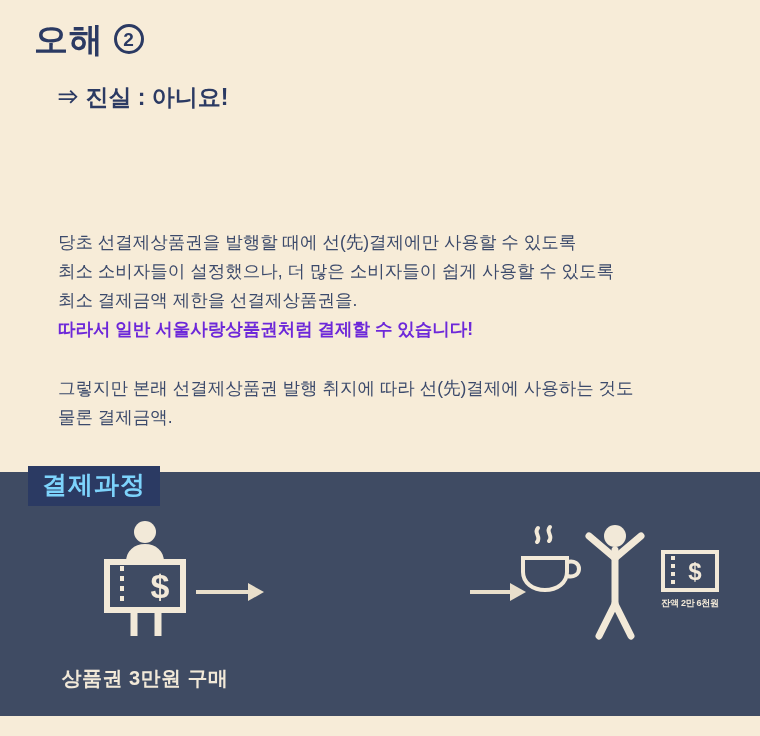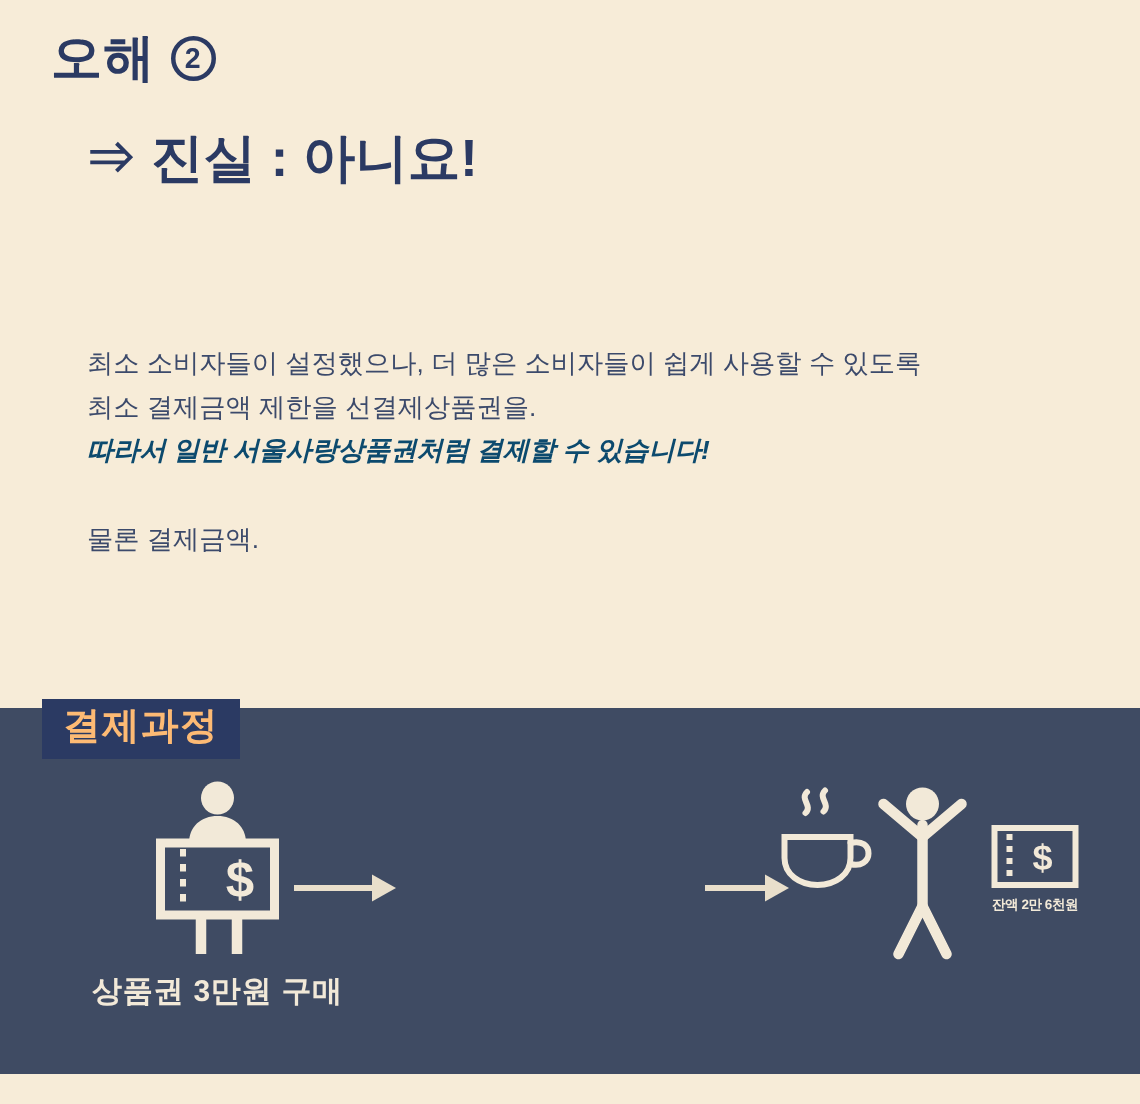--- a/index.html
+++ b/index.html
@@ -57,42 +57,41 @@
     font-size: 35px;
     font-weight: bold;
     letter-spacing: 0px;
     line-height: 1.1;
     -webkit-text-stroke: 0.6px #2b3a63;
   }
   .truth {
     margin-top: 26px;
     margin-left: 22px;
     color: #2b3a63;
-    font-size: 35px;
+    font-size: 23px;
     font-weight: bold;
     letter-spacing: 0px;
   }
 
   
   .body-copy {
     position: absolute;
     left: 58px;
     top: 228px;
     width: 670px;
     color: #3c4a6b;
     font-size: 17.5px;
     line-height: 29px;
   }
   .body-copy p {
     margin: 0;
   }
   .body-copy .strong {
     font-weight: bold;
-    color: #0c4a6e;
-    font-style: italic;
+    color: #6d28d9;
   }
   .body-copy .gap {
     height: 30px;
   }
 
   
   .process-panel {
     position: absolute;
     left: 0;
     bottom: 0;
@@ -101,21 +100,21 @@
     background: #3f4b63;
   }
   .process-title-wrap {
     position: absolute;
     left: 28px;
     top: -6px;
     background: #2b3a63;
     padding: 6px 14px 9px 14px;
   }
   .process-title {
-    color: #fdba74;
+    color: #7dd3fc;
     font-size: 25px;
     font-weight: bold;
     letter-spacing: 1px;
     line-height: 1;
   }
 
   .steps {
     position: absolute;
     left: 0;
     top: 46px;
@@ -136,21 +135,21 @@
   .step2 { left: 266px; top: 0; width: 200px; }
   .step3 { left: 500px; top: 0; width: 240px; }
 
   .art {
     height: 122px;
     display: flex;
     align-items: flex-end;
     justify-content: center;
   }
   .step-label-row {
-    margin-top: 7px;
+    margin-top: 25px;
   }
 
   .arrow {
     position: absolute;
     top: 62px;
     color: #e9dfcb;
   }
   .arrow1 { left: 196px; }
   .arrow2 { left: 470px; }
 
@@ -167,24 +166,26 @@
 
   <div class="headline">
     <div class="misunderstanding">
       <span>오해</span>
       <span class="mis-num">2</span>
     </div>
     <div class="truth">⇒ 진실 : 아니요!</div>
   </div>
 
   <div class="body-copy">
+    <p>당초 선결제상품권을 발행할 때에 선(先)결제에만 사용할 수 있도록</p>
     <p>최소 소비자들이 설정했으나, 더 많은 소비자들이 쉽게 사용할 수 있도록</p>
     <p>최소 결제금액 제한을 선결제상품권을.</p>
     <p class="strong">따라서 일반 서울사랑상품권처럼 결제할 수 있습니다!</p>
     <div class="gap"></div>
+    <p>그렇지만 본래 선결제상품권 발행 취지에 따라 선(先)결제에 사용하는 것도</p>
     <p>물론 결제금액.</p>
   </div>
 
   <div class="process-panel">
 
     <div class="process-title-wrap">
       <div class="process-title">결제과정</div>
     </div>
 
     <div class="steps">

